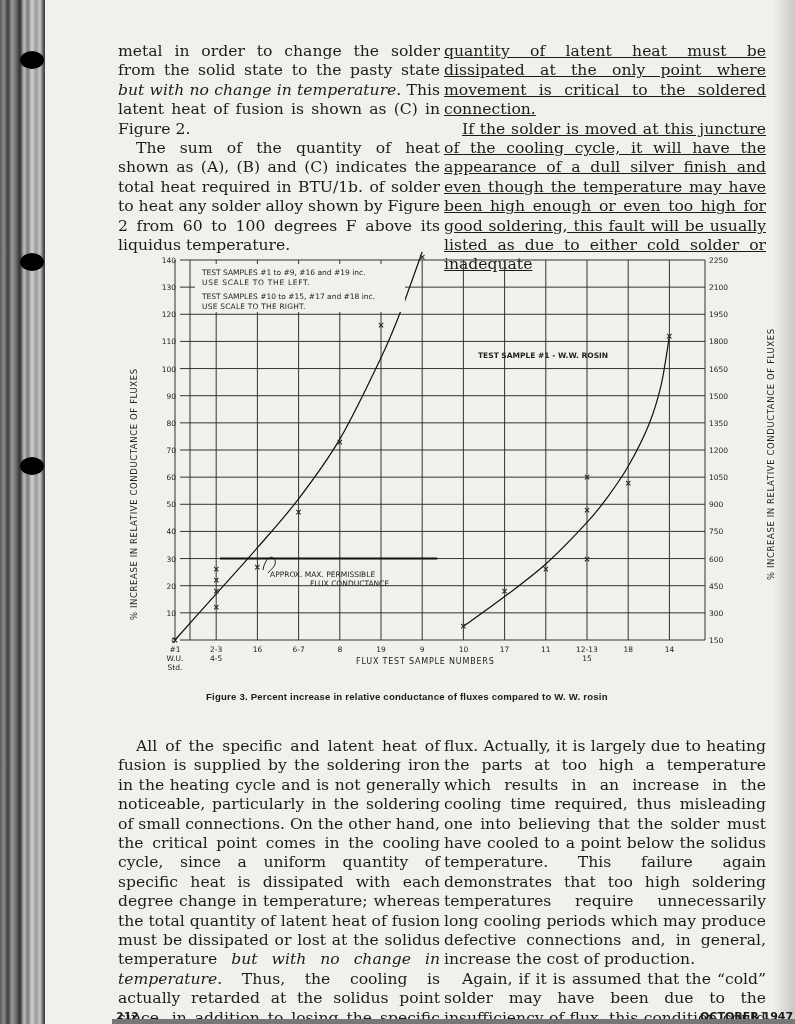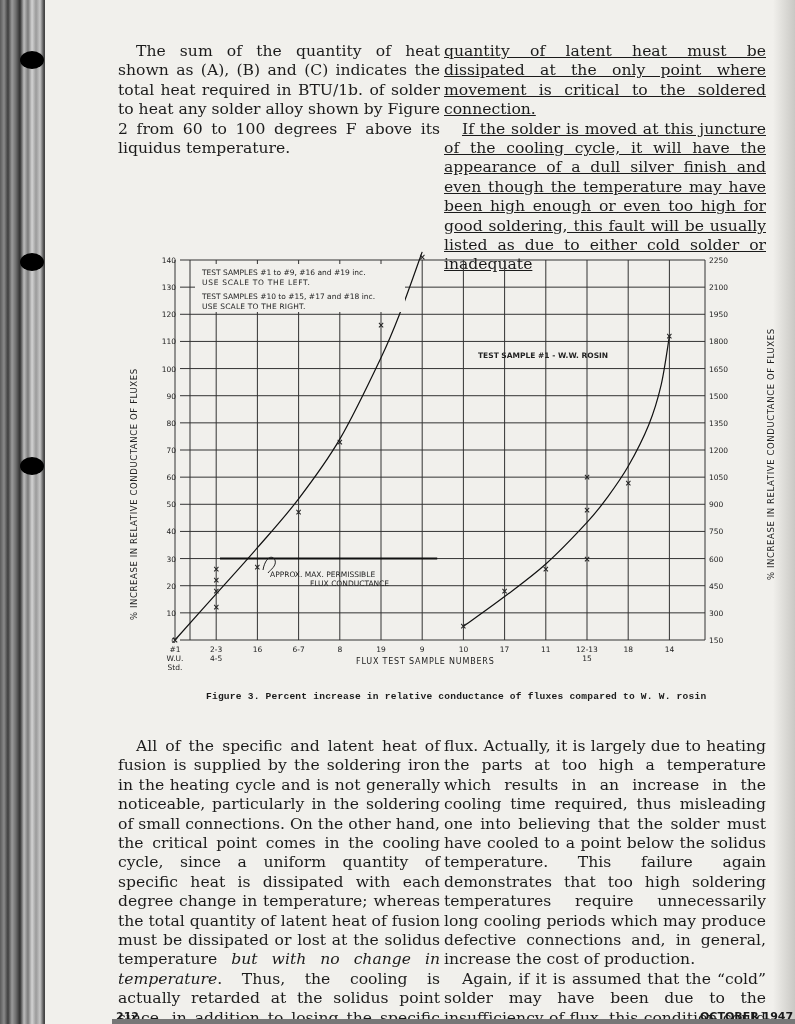--- a/index.html
+++ b/index.html
@@ -9,37 +9,38 @@
   .hole{position:absolute;left:20px;width:24px;height:18px;background:#000;border-radius:50%;}
   .rightedge{position:absolute;right:0;top:0;width:22px;height:1024px;background:linear-gradient(90deg,#f1f0ec,#d9d8d4 60%,#c9c8c4);}
   .col{position:absolute;width:322px;font-size:15.6px;line-height:19.4px;text-align:justify;}
   .col p{margin:0;}
   .col p.ind{text-indent:18px;}
   .col i{font-style:italic;}
   #top-left{left:118px;top:42px;}
   #top-right{left:444px;top:42px;text-decoration:underline;}
   #bot-left{left:118px;top:737px;}
   #bot-right{left:444px;top:737px;}
-  .caption{position:absolute;left:206px;top:691px;font-family:Liberation Mono, monospace;font-weight:bold;font-size:9.6px;letter-spacing:0.2px;}
+  .caption{position:absolute;left:206px;top:691px;font-family:Liberation Sans, sans-serif;font-weight:bold;font-size:9.6px;letter-spacing:0.2px;}
   .footer{position:absolute;top:1010px;font-family:"DejaVu Sans",sans-serif;font-weight:bold;font-size:11px;}
   #folio{left:116px;}
   #issue{left:700px;}
   .rule{position:absolute;left:112px;top:1019px;width:690px;height:5px;background:#777;}
   svg text{font-family:"DejaVu Sans",sans-serif;fill:#222;}
 </style>
 </head>
 <body>
 
 <div class="binding"></div>
 <div class="hole" style="top:51px"></div>
 <div class="hole" style="top:253px"></div>
 <div class="hole" style="top:457px"></div>
 <div class="rightedge"></div>
 
 <div class="col" id="top-left">
+    <p><span>metal in order to change the solder from the solid state to the pasty state </span><i>but with no change in temperature</i><span>. This latent heat of fusion is shown as (C) in Figure 2.</span></p>
     <p class="ind"><span>The sum of the quantity of heat shown as (A), (B) and (C) indicates the total heat required in BTU/1b. of solder to heat any solder alloy shown by Figure 2 from 60 to 100 degrees F above its liquidus temperature.</span></p>
   </div>
 <div class="col" id="top-right">
     <p><span>quantity of latent heat must be dissipated at the only point where movement is critical to the soldered connection.</span></p>
     <p class="ind"><span>If the solder is moved at this juncture of the cooling cycle, it will have the appearance of a dull silver finish and even though the temperature may have been high enough or even too high for good soldering, this fault will be usually listed as due to either cold solder or inadequate</span></p>
   </div>
 
 <svg id="chart" style="position:absolute;left:100px;top:240px;" width="680" height="440" viewBox="0 0 680 440">
   <g id="grid">
       <line x1="80" x2="605" y1="400" y2="400" stroke="#333" stroke-width="1"></line>

